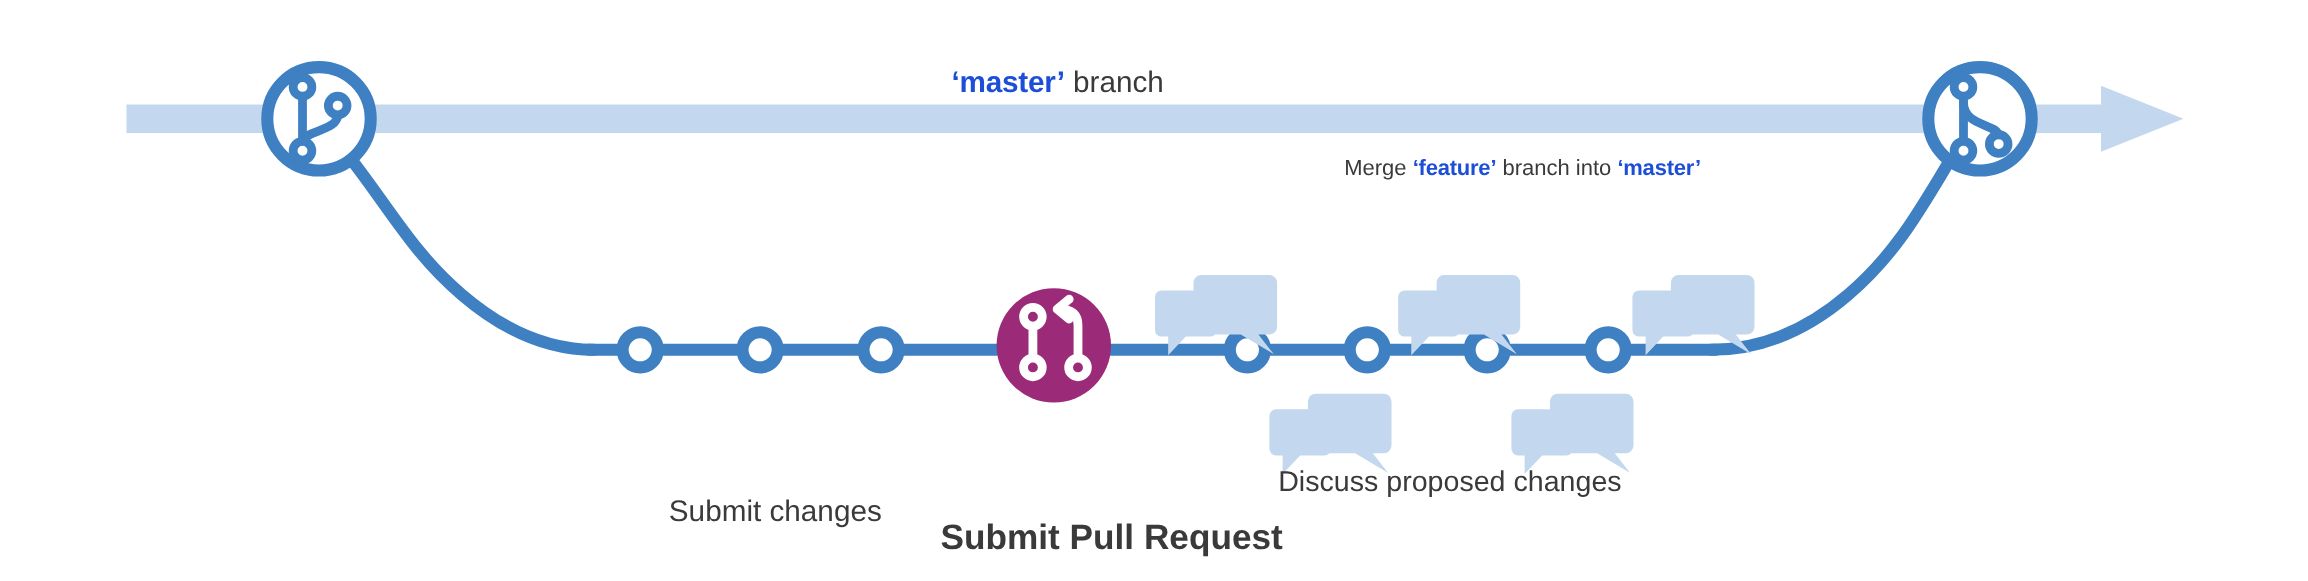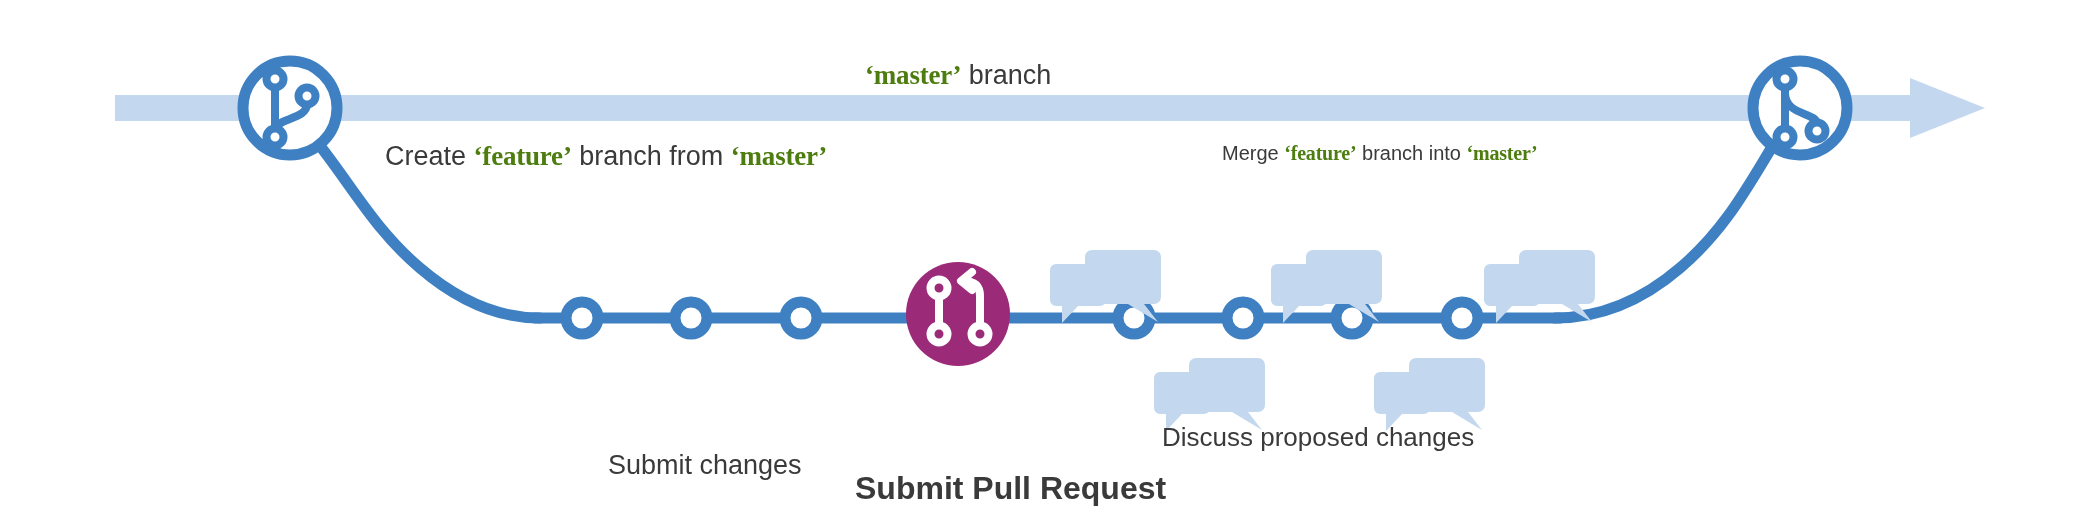--- a/index.html
+++ b/index.html
@@ -30,23 +30,23 @@
   }
   .lbl {
     position: absolute;
     white-space: nowrap;
     color: #3a3a3a;
     font-family: "Liberation Sans", sans-serif;
     font-weight: 400;
     line-height: 1;
   }
   .lbl .mono {
-    font-family: Liberation Serif, serif;
+    font-family: Liberation Sans, sans-serif;
     font-weight: bold;
-    color: #4d7c0f;
+    color: #1d4ed8;
     letter-spacing: -0.2px;
   }
   #label-master-branch {
     font-size: 27px;
     left: 865px;
     top: 62px;
   }
   #label-create-branch {
     font-size: 27px;
     left: 385px;
@@ -171,21 +171,20 @@
         <circle cx="980" cy="334" r="8.5" fill="#9b2a78"></circle>
 
         <path d="M972,272 L961,281 L972,290"></path>
       </g>
     </g>
 
   </svg>
 
   <div class="lbl" id="label-master-branch"><span class="mono">‘master’</span><span> branch</span></div>
 
-  <div class="lbl" id="label-create-branch"><span>Create </span><span class="mono">‘feature’</span><span> branch from </span><span class="mono">‘master’</span></div>
 
   <div class="lbl" id="label-merge-branch"><span>Merge </span><span class="mono">‘feature’</span><span> branch into </span><span class="mono">‘master’</span></div>
 
   <div class="lbl" id="label-commit-changes">Submit changes</div>
 
   <div class="lbl" id="label-submit-pr">Submit Pull Request</div>
 
   <div class="lbl" id="label-discuss-changes">Discuss proposed changes</div>
 
 </div>

